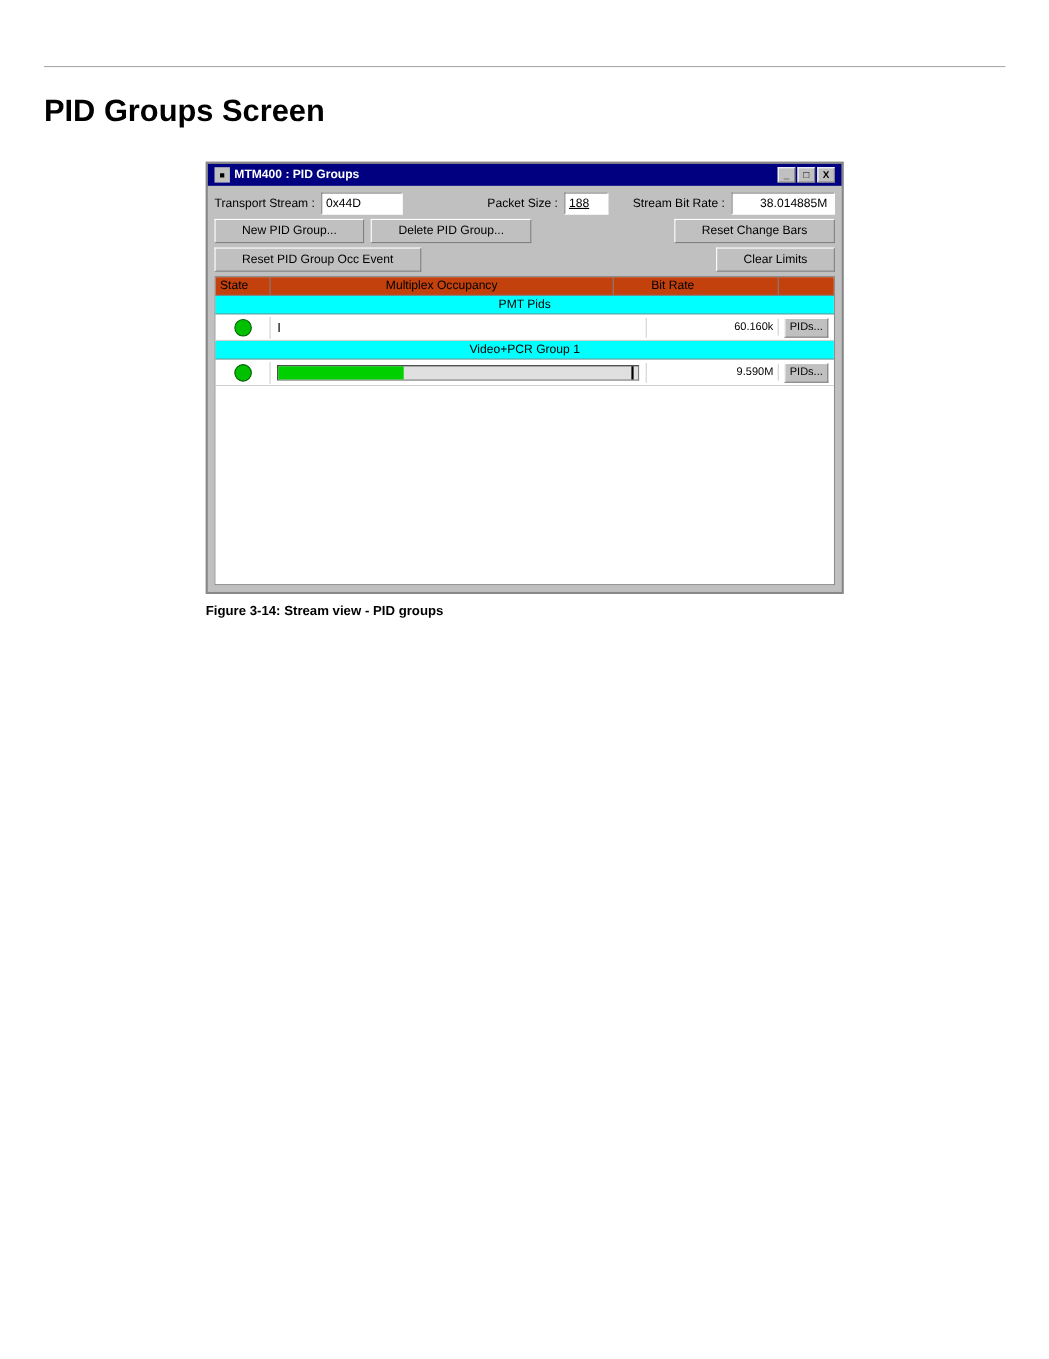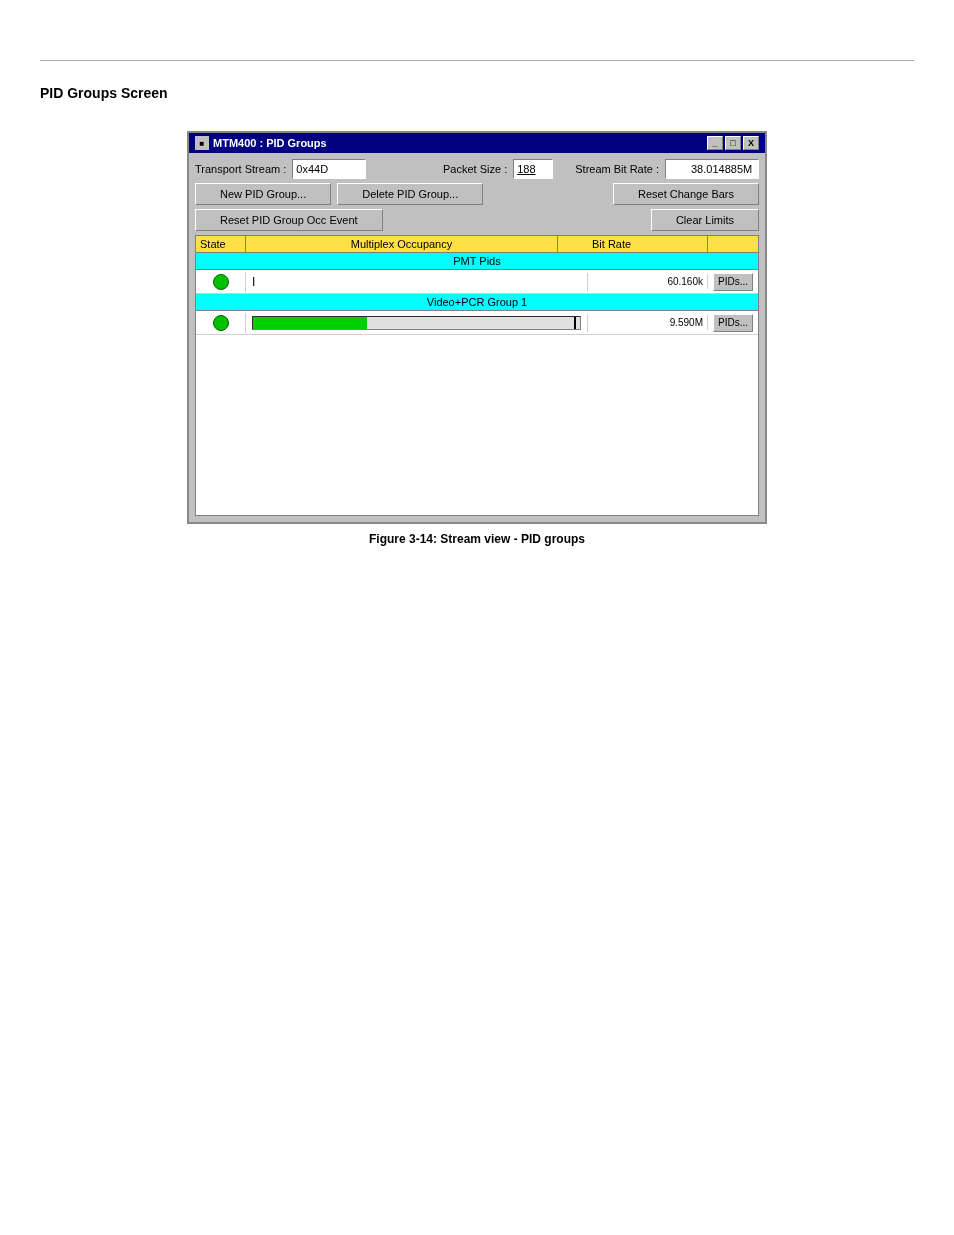--- a/index.html
+++ b/index.html
@@ -10,21 +10,21 @@
       min-height: 1235px;
       position: relative;
     }
 
     .top-rule {
       border-top: 1px solid #aaa;
       margin: 60px 40px 0 40px;
     }
 
     .page-title {
-      font-size: 14px;
+      font-size: 28px;
       font-weight: bold;
       margin: 24px 40px 20px 40px;
       color: #000;
     }
 
     .figure-container {
       margin: 30px auto 0 auto;
       width: 580px;
     }
 
@@ -127,21 +127,21 @@
     
     .pid-table {
       border: 1px solid #808080;
       background: #fff;
       margin-top: 4px;
       width: 100%;
     }
 
     .table-header-row {
       display: flex;
-      background: #fde047;
+      background: #c2410c;
       border-bottom: 1px solid #808080;
     }
 
     .th-state {
       width: 50px;
       padding: 2px 4px;
       font-size: 11px;
       font-weight: normal;
       border-right: 1px solid #808080;
     }
@@ -257,21 +257,21 @@
     }
 
     .empty-area {
       height: 180px;
       background: #fff;
     }
 
     .figure-caption {
       font-size: 12px;
       font-weight: bold;
-      text-align: center;
+      text-align: left;
       margin-top: 8px;
       color: #000;
     }
 
     
     .pmt-row .cell-multiplex {
       font-size: 12px;
     }
   </style>
 </head>

